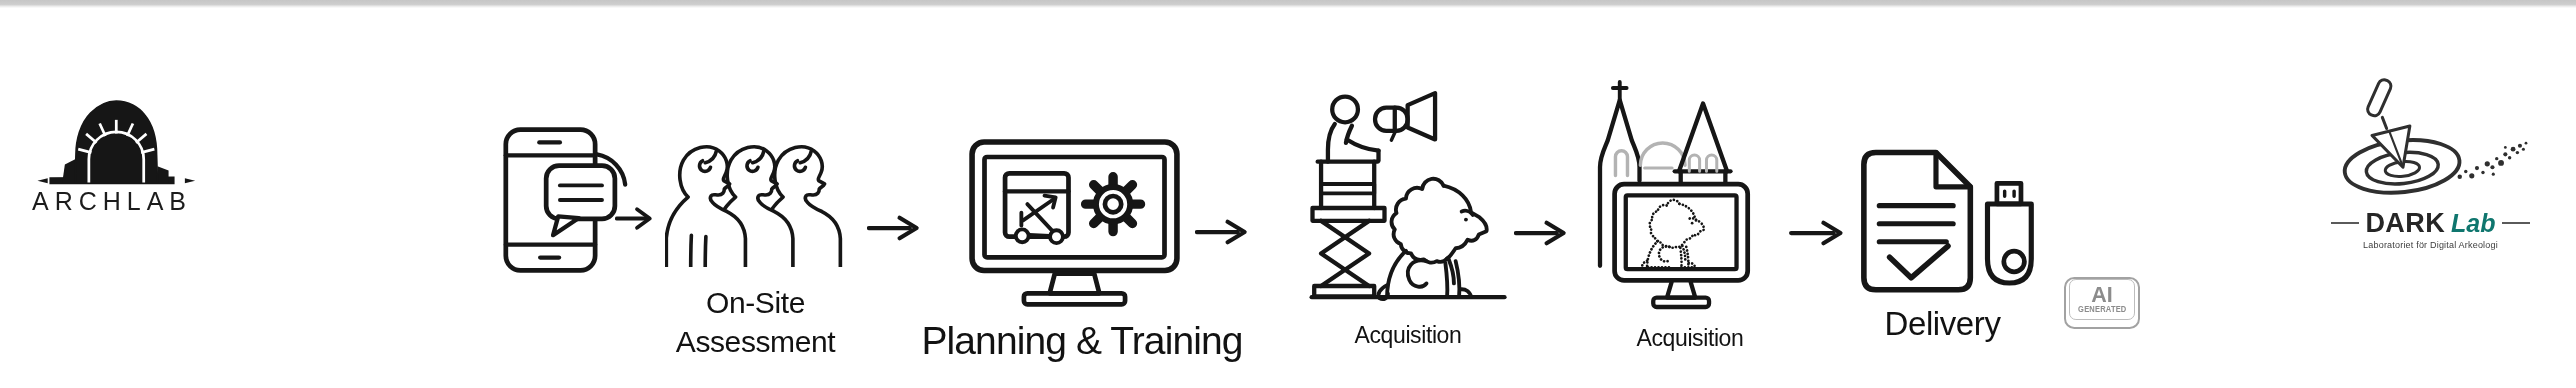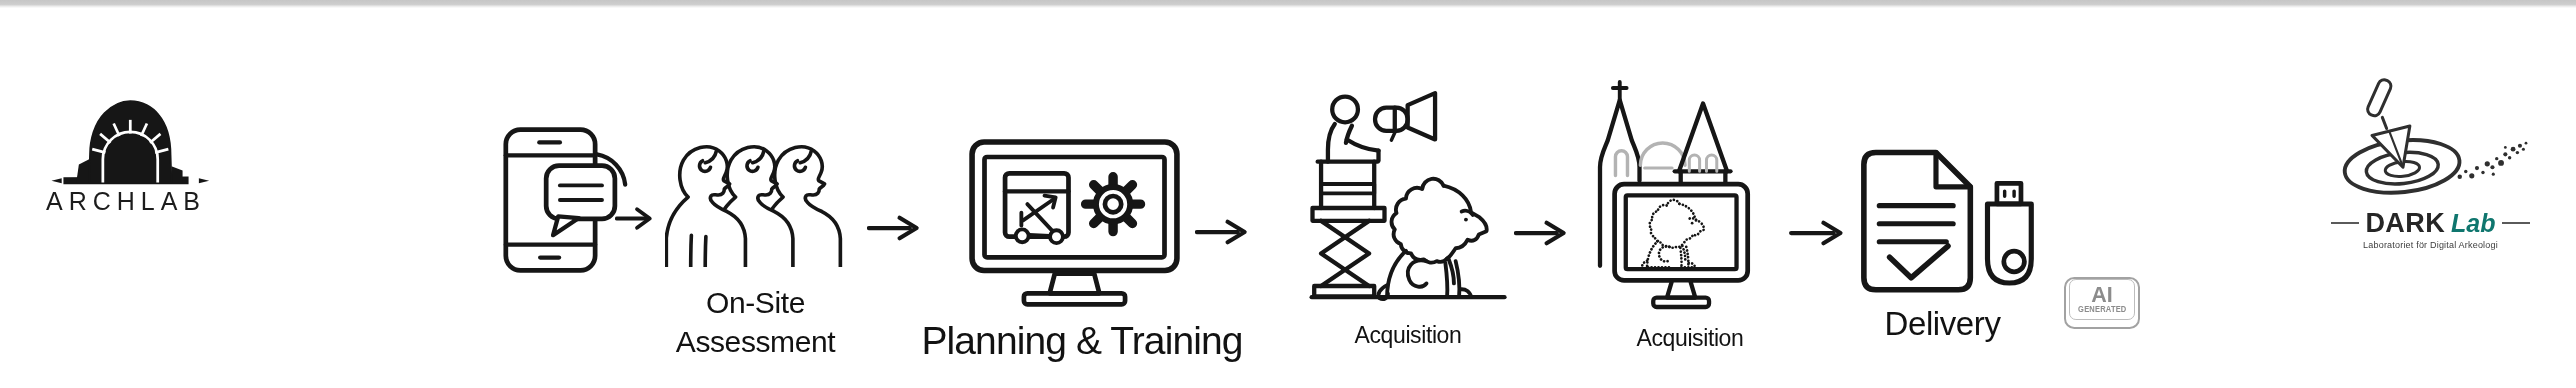--- a/index.html
+++ b/index.html
@@ -8,21 +8,21 @@
   .top-bar{position:absolute;left:0;top:0;width:2576px;height:7.7px;
            background:linear-gradient(#c6c6c6 0%,#cdcdcd 55%,#ececec 80%,#fdfdfd 100%);}
   .abs{position:absolute;}
   .step-label{position:absolute;text-align:center;color:#121212;font-weight:500;letter-spacing:-0.4px;}
   .lbl-sm{font-size:30px;line-height:39px;}
   .lbl-md{font-size:23px;line-height:39px;}
   .lbl-lg{font-size:39px;line-height:43px;letter-spacing:-0.9px;}
   .lbl-dv{font-size:33px;line-height:39px;}
 
   
-  .archlab{position:absolute;left:36px;top:89px;width:180px;}
+  .archlab{position:absolute;left:22px;top:89px;width:180px;}
   .archlab-text{margin-top:1.7px;text-align:center;font-size:25px;letter-spacing:6px;
                 color:#1c1c1c;font-weight:400;white-space:nowrap;}
 
   
   .ai-badge{position:absolute;left:2064px;top:277px;width:72px;height:48px;
             border:2.6px solid #a2a2a2;border-radius:10.3px;display:flex;align-items:flex-start;justify-content:center;}
   .ai-badge-inner{width:64px;height:39px;border:1.3px solid #bdbdbd;border-radius:6.9px;
             display:flex;flex-direction:column;align-items:center;justify-content:center;color:#8c8c8c;}
   .ai-line1{font-size:21.5px;font-weight:700;line-height:20.6px;letter-spacing:0;}
   .ai-line2{font-size:8.2px;font-weight:700;line-height:9.4px;letter-spacing:0.2px;transform:scaleX(0.92);}

